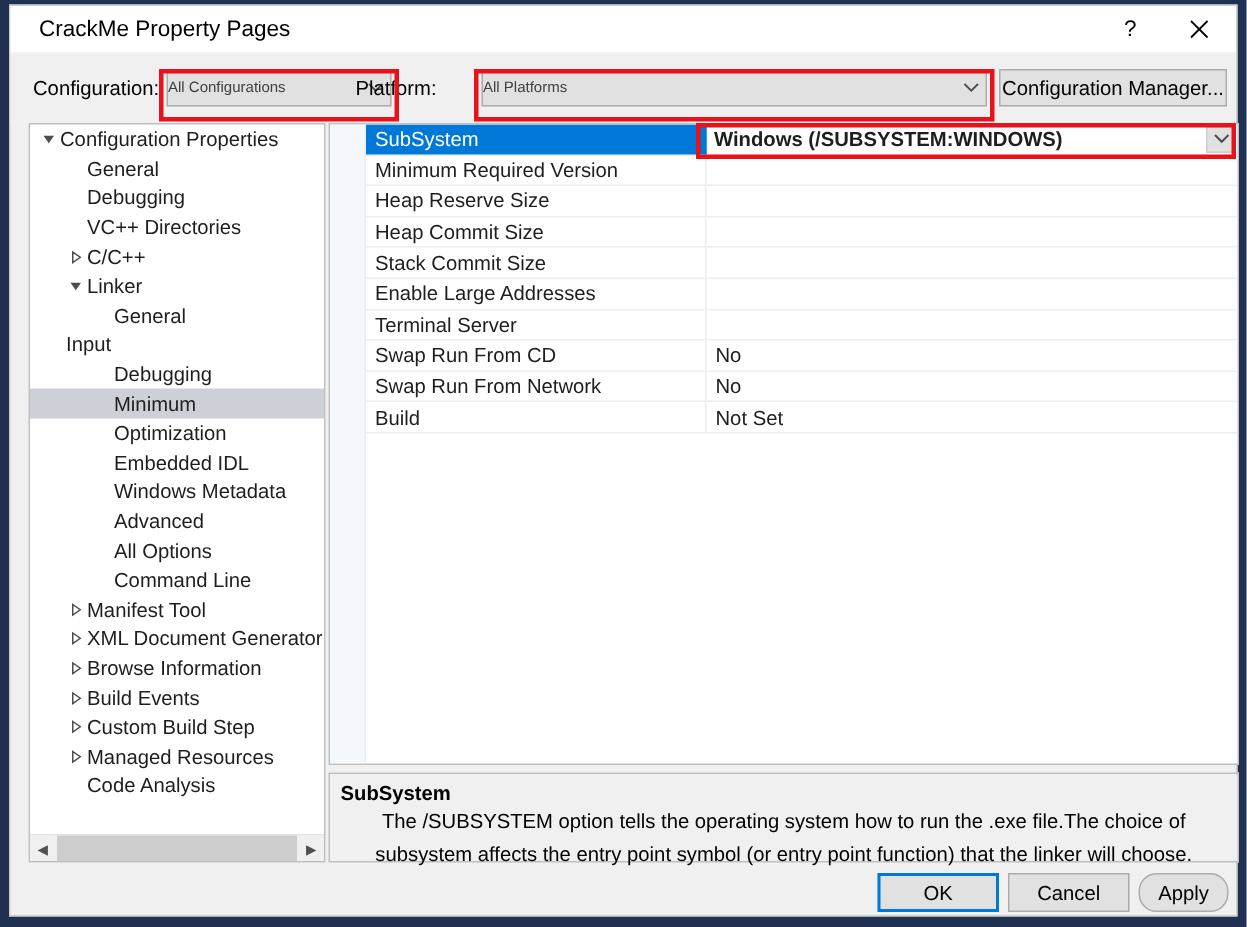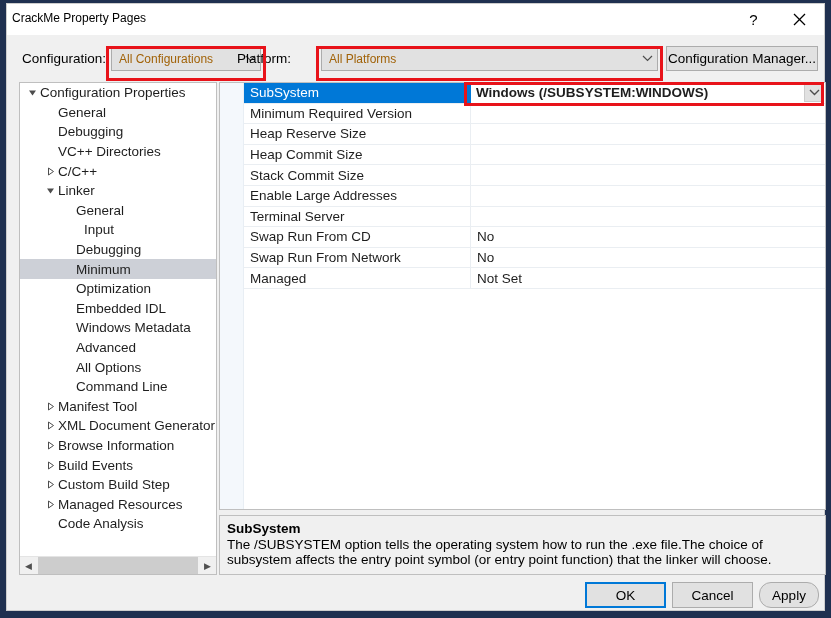--- a/index.html
+++ b/index.html
@@ -29,23 +29,23 @@
   
   #titlebar {
     position: absolute;
     left: 0; top: 0;
     width: 100%;
     height: 31px;
     background: #ffffff;
   }
   #title-text {
     position: absolute;
-    left: 5px;
+    left: 19px;
     top: 7px;
-    font-size: 12px;
+    font-size: 15px;
     color: #000000;
     white-space: nowrap;
   }
   .tb-btn {
     position: absolute;
     top: 0;
     width: 45px;
     height: 31px;
     background: transparent;
     border: none;
@@ -85,23 +85,22 @@
     box-sizing: border-box;
     background: #e1e1e1;
     border: 1px solid #acacac;
     height: 25px;
     top: 11px;
     display: flex;
     align-items: center;
     cursor: default;
   }
   .combo .combo-text {
-    font-size: 12px;
-    color: #a16207;
-    margin-left: 7px;
+    font-size: 10px;
+    color: #404040;
     flex: 1;
     white-space: nowrap;
     overflow: hidden;
   }
   .combo .chevron {
     width: 20px;
     display: flex;
     align-items: center;
     justify-content: center;
   }
@@ -301,21 +300,22 @@
   }
   #description-title {
     font-size: 13.5px;
     font-weight: bold;
     color: #000000;
     line-height: 17px;
   }
   #description-body {
     font-size: 13.5px;
     color: #000000;
-    line-height: 15px;
+    line-height: 22px;
+    text-align: center;
   }
 
   
   .footer-btn {
     position: absolute;
     top: 578px;
     height: 26px;
     box-sizing: border-box;
     background: #e1e1e1;
     border: 1px solid #acacac;
@@ -401,21 +401,21 @@
             <svg width="9" height="9" viewBox="0 0 9 9">
               <polygon points="1,2.5 8,2.5 4.5,7.5" fill="#4d4d4d"></polygon>
             </svg>
           </span>
           <span class="tree-label" style="margin-left: 38px;">Linker</span>
         </div>
         <div class="tree-item">
           <span class="tree-label" style="margin-left: 56px;">General</span>
         </div>
         <div class="tree-item">
-          <span class="tree-label" style="margin-left: 64px;">Input</span>
+          <span class="tree-label" style="margin-left: 24px;">Input</span>
         </div>
         <div class="tree-item">
           <span class="tree-label" style="margin-left: 56px;">Debugging</span>
         </div>
         <div class="tree-item selected">
           <span class="tree-label" style="margin-left: 56px;">Minimum</span>
         </div>
         <div class="tree-item">
           <span class="tree-label" style="margin-left: 56px;">Optimization</span>
         </div>
@@ -532,21 +532,21 @@
         </div>
         <div class="grid-row">
           <div class="grid-name">Swap Run From CD</div>
           <div class="grid-value">No</div>
         </div>
         <div class="grid-row">
           <div class="grid-name">Swap Run From Network</div>
           <div class="grid-value">No</div>
         </div>
         <div class="grid-row">
-          <div class="grid-name">Managed</div>
+          <div class="grid-name">Build</div>
           <div class="grid-value">Not Set</div>
         </div>
       </div>
   </div>
 
   <div id="description-pane">
     <div id="description-title">SubSystem</div>
     <div id="description-body">The /SUBSYSTEM option tells the operating system how to run the .exe file.The choice of subsystem affects the entry point symbol (or entry point function) that the linker will choose.</div>
   </div>
 

